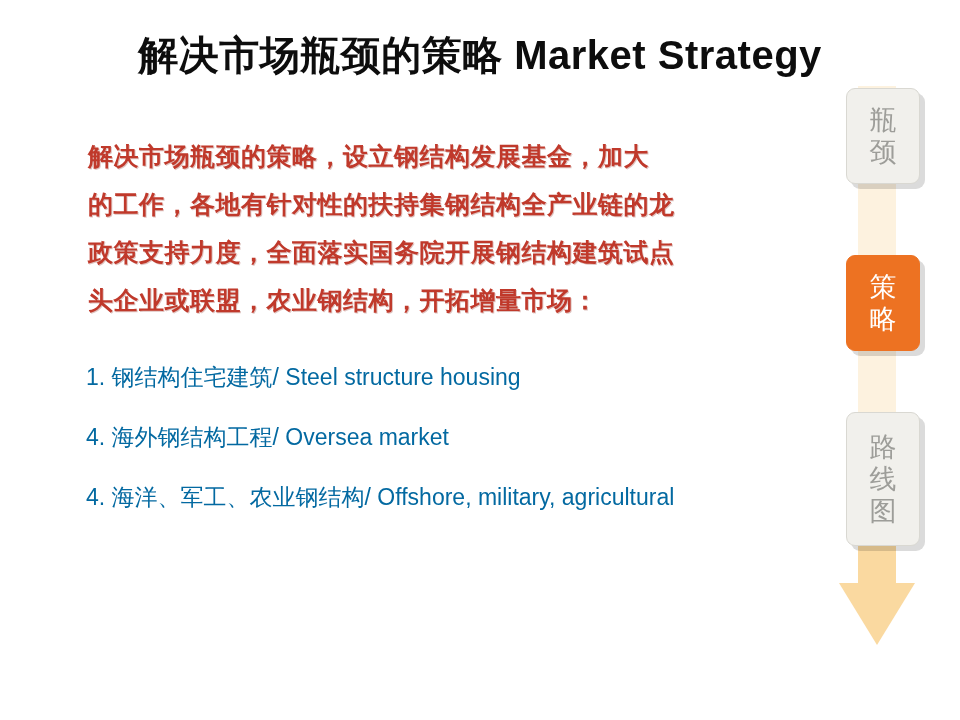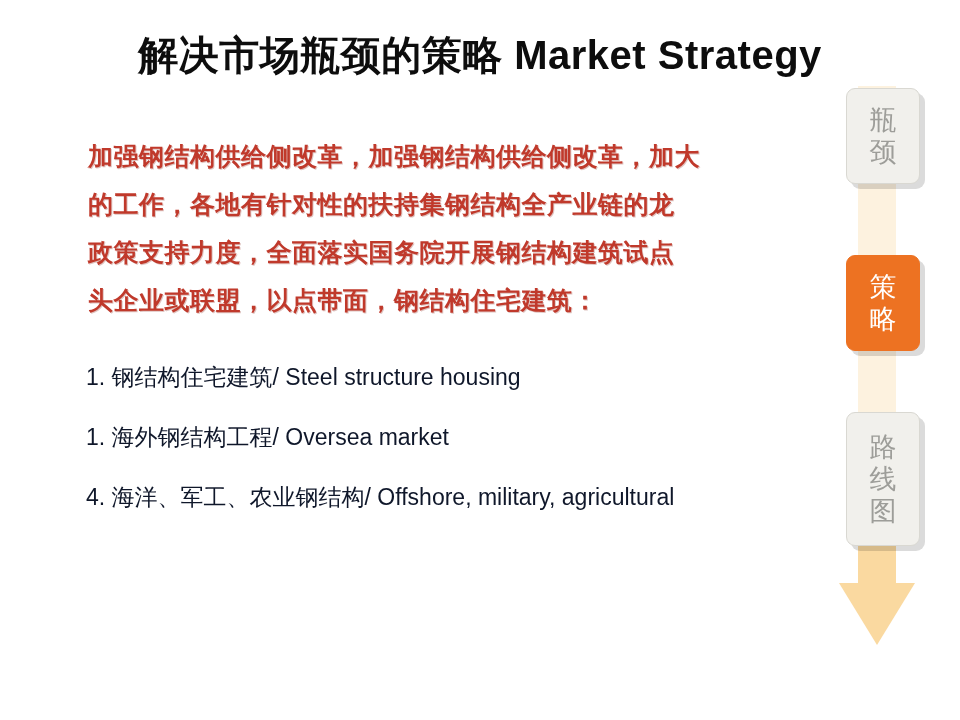--- a/index.html
+++ b/index.html
@@ -61,21 +61,21 @@
 
   
   .list-block {
     position: absolute;
     left: 86px;
     top: 362px;
     width: 790px;
   }
   .list-item {
     font-size: 23px;
-    color: #0f172a;
+    color: #0369a1;
     line-height: 30px;
     margin-bottom: 30px;
     white-space: nowrap;
     font-family: "Liberation Sans", "DejaVu Sans", sans-serif;
   }
   .list-item:last-child { margin-bottom: 12px; }
 
   
   .nav-rail {
     position: absolute;
@@ -148,29 +148,29 @@
   #chip-2 { top: 334px; height: 134px; }
 </style>
 </head>
 <body>
 
 <div id="slide">
 
   <div class="slide-title">解决市场瓶颈的策略 Market Strategy</div>
 
   <div class="red-block">
-    <div class="red-line">加强钢结构供给侧改革，加强钢结构供给侧改革，加大</div>
+    <div class="red-line">解决市场瓶颈的策略，设立钢结构发展基金，加大</div>
     <div class="red-line">的工作，各地有针对性的扶持集钢结构全产业链的龙</div>
     <div class="red-line">政策支持力度，全面落实国务院开展钢结构建筑试点</div>
-    <div class="red-line">头企业或联盟，以点带面，钢结构住宅建筑：</div>
+    <div class="red-line">头企业或联盟，农业钢结构，开拓增量市场：</div>
   </div>
 
   <div class="list-block">
     <div class="list-item">1. 钢结构住宅建筑/ Steel structure housing</div>
-    <div class="list-item">1. 海外钢结构工程/ Oversea market</div>
+    <div class="list-item">4. 海外钢结构工程/ Oversea market</div>
     <div class="list-item">4. 海洋、军工、农业钢结构/ Offshore, military, agricultural</div>
   </div>
 
   <div class="nav-rail">
 
     <div class="rail-shaft"></div>
     <div class="rail-arrow-shaft"></div>
     <div class="rail-arrow-head"></div>
 
     <div class="nav-chip inactive" id="chip-0">

